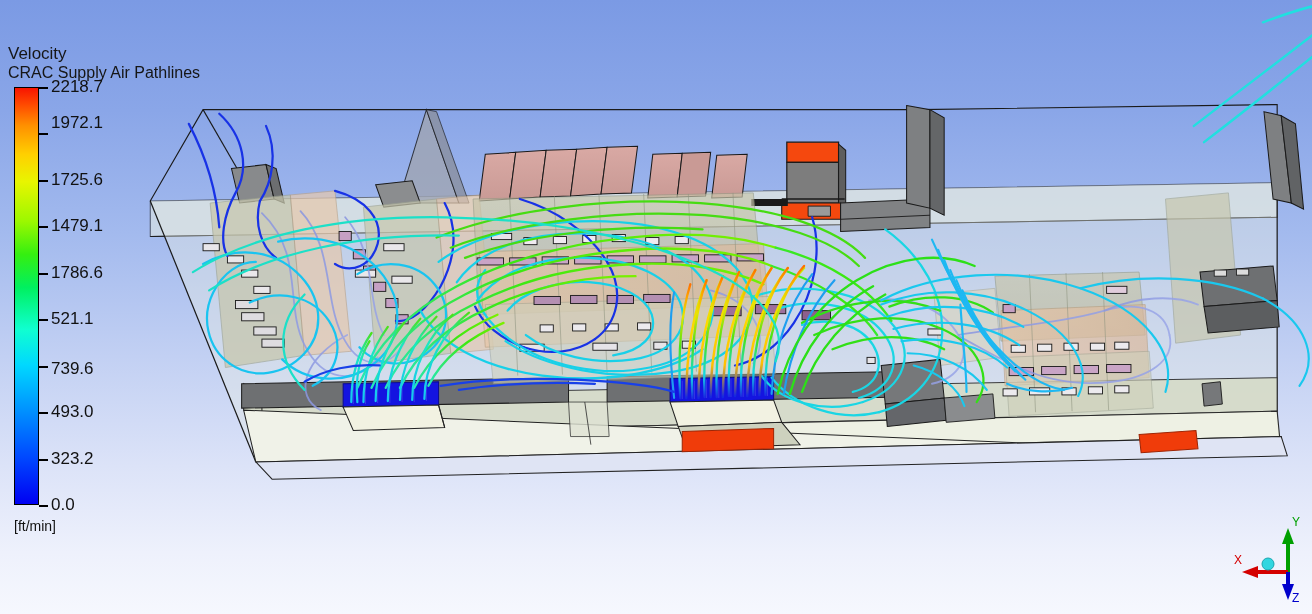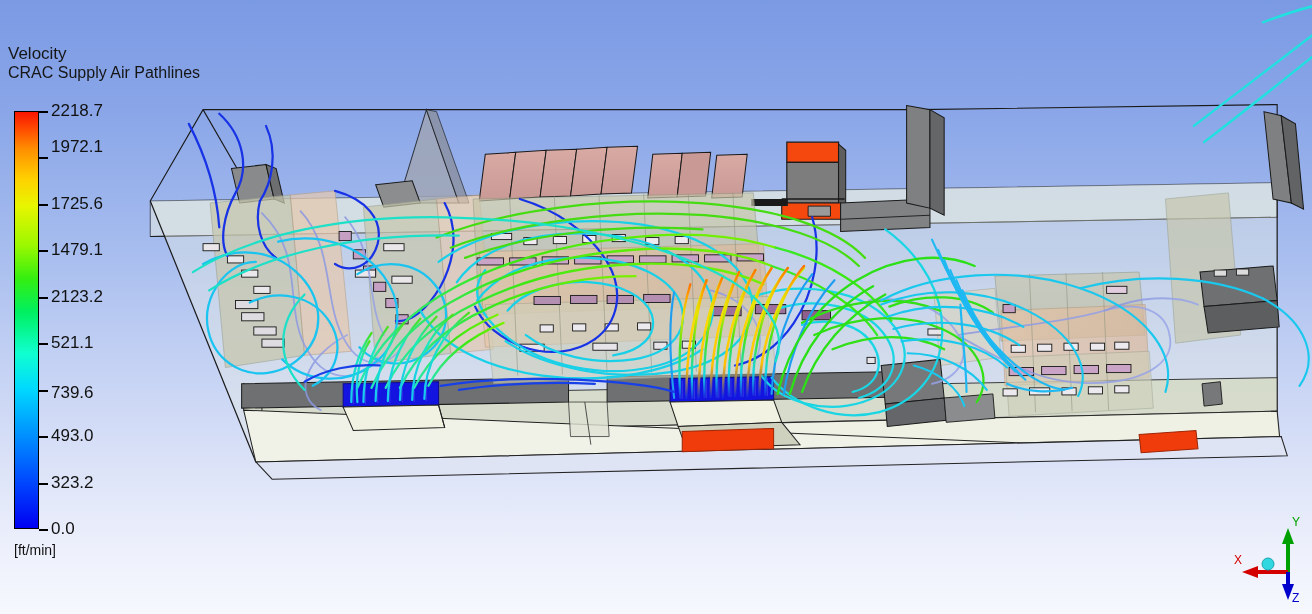--- a/index.html
+++ b/index.html
@@ -40,21 +40,21 @@
     white-space: nowrap;
   }
   .legend-sub {
     font-size: 16px;
     color: #161616;
     line-height: 18px;
     white-space: nowrap;
   }
   #legend-body {
     position: relative;
-    margin-top: 24px;
+    margin-top: 0;
     width: 200px;
     height: 430px;
   }
   #colorbar {
     position: absolute;
     left: 6px;
     top: 5px;
     width: 25px;
     height: 418px;
     border: 1.4px solid #000;
@@ -119,21 +119,21 @@
       <div id="legend-ticks">
           <div class="tick" style="top: 5px;"></div>
           <div class="tick-label" style="top: 5px;">2218.7</div>
           <div class="tick" style="top: 51.4444px;"></div>
           <div class="tick-label" style="top: 41px;">1972.1</div>
           <div class="tick" style="top: 97.8889px;"></div>
           <div class="tick-label" style="top: 97.8889px;">1725.6</div>
           <div class="tick" style="top: 144.333px;"></div>
           <div class="tick-label" style="top: 144.333px;">1479.1</div>
           <div class="tick" style="top: 190.778px;"></div>
-          <div class="tick-label" style="top: 190.778px;">2123.2</div>
+          <div class="tick-label" style="top: 190.778px;">1786.6</div>
           <div class="tick" style="top: 237.222px;"></div>
           <div class="tick-label" style="top: 237.222px;">521.1</div>
           <div class="tick" style="top: 283.667px;"></div>
           <div class="tick-label" style="top: 287px;">739.6</div>
           <div class="tick" style="top: 330.111px;"></div>
           <div class="tick-label" style="top: 330.111px;">493.0</div>
           <div class="tick" style="top: 376.556px;"></div>
           <div class="tick-label" style="top: 376.556px;">323.2</div>
           <div class="tick" style="top: 423px;"></div>
           <div class="tick-label" style="top: 423px;">0.0</div>

